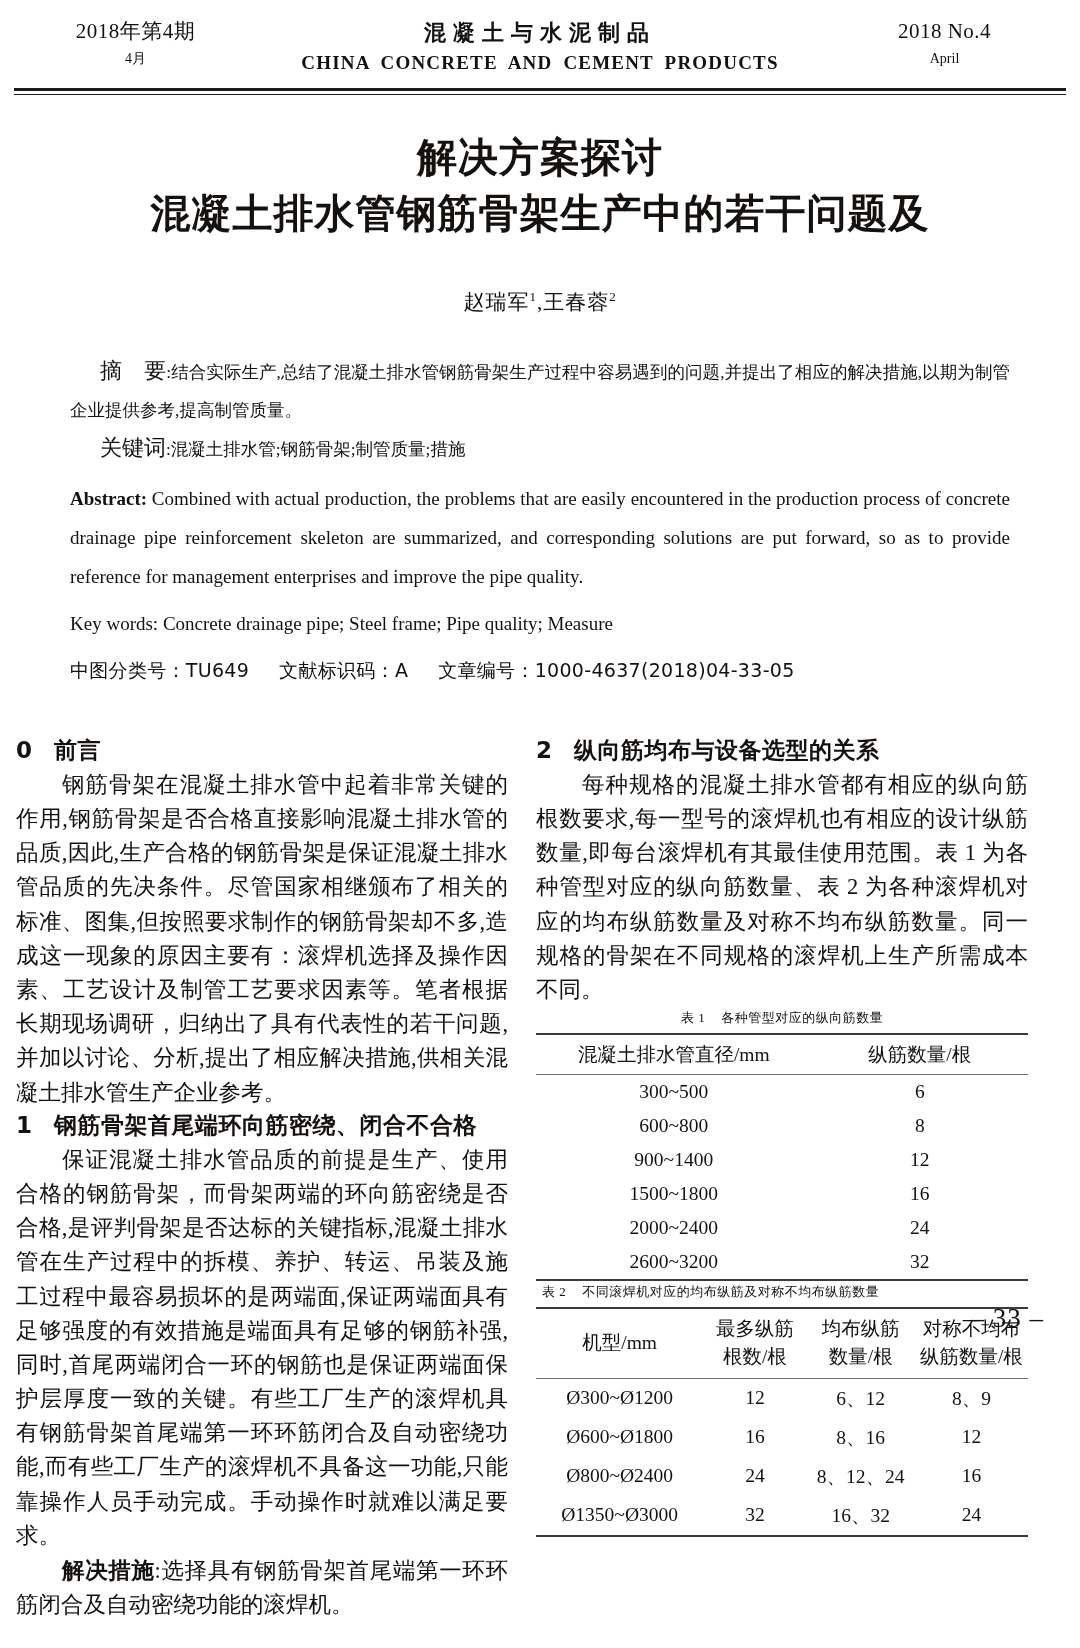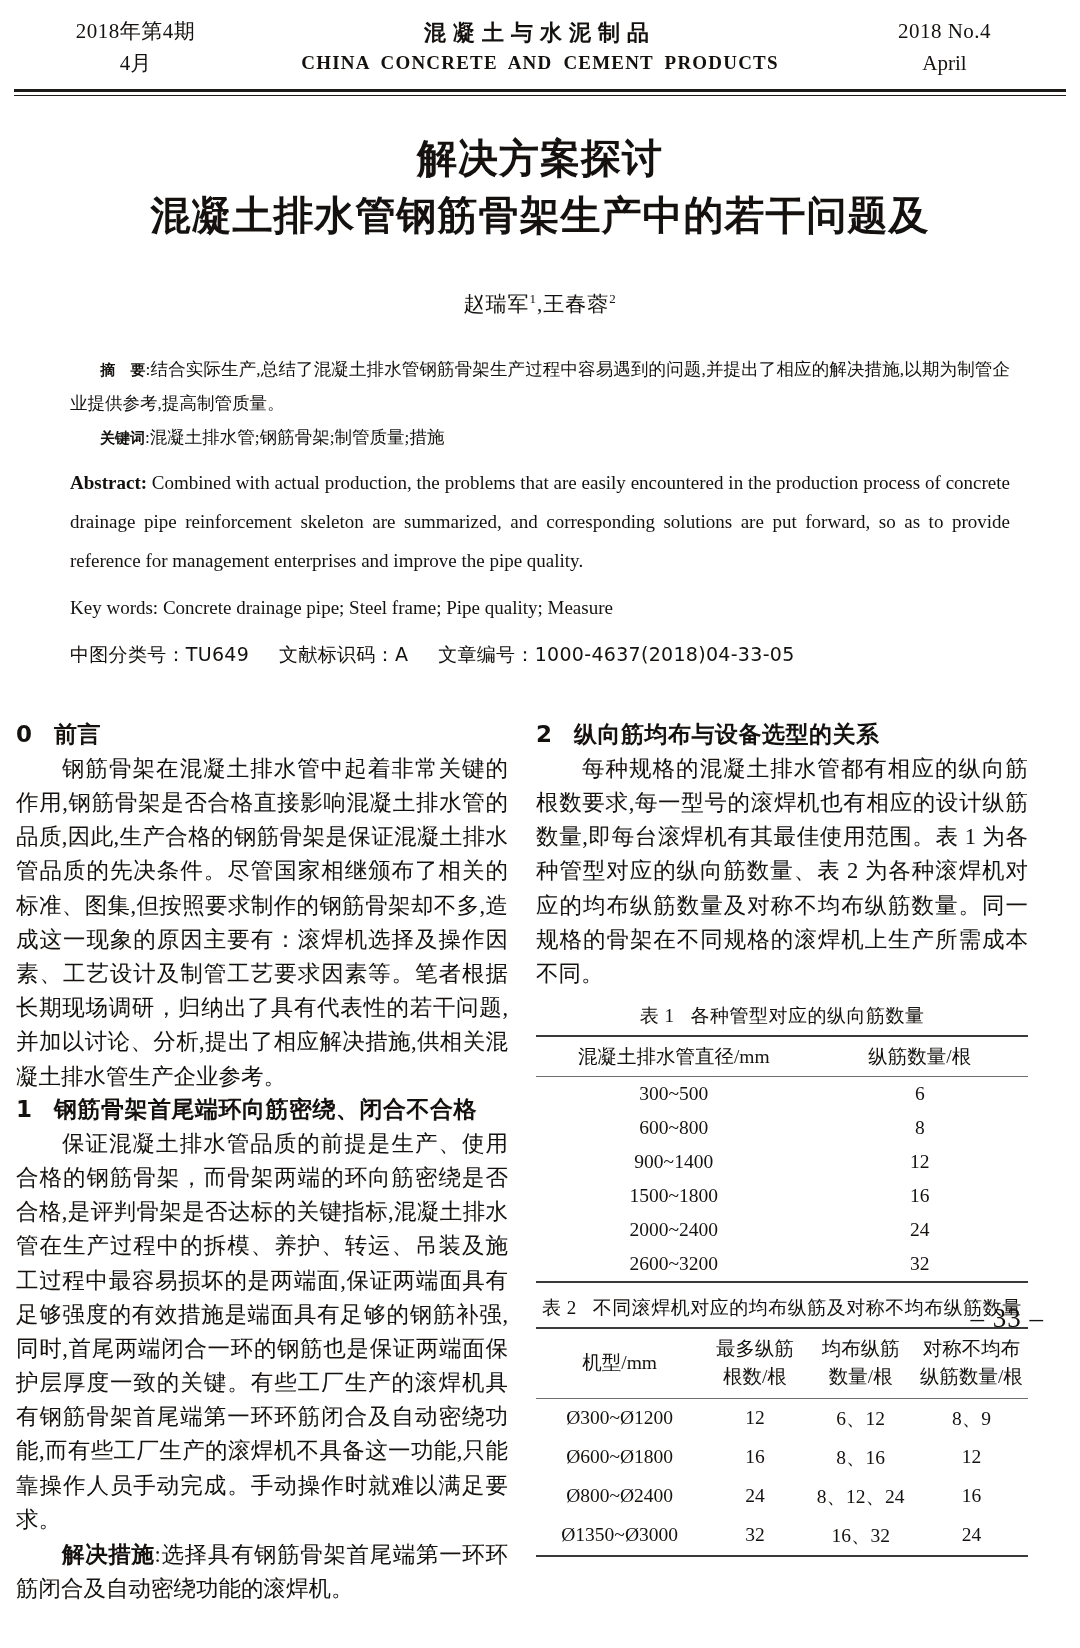--- a/index.html
+++ b/index.html
@@ -16,21 +16,21 @@
   
   .runhead {
     display:flex; align-items:flex-start; justify-content:space-between;
     padding:16px 18px 0 18px;
   }
   .rh-col { text-align:center; line-height:1.5; }
   .rh-left  { width:235px; }
   .rh-right { width:235px; }
   .rh-center{ flex:1; }
   .rh-l1 { font-size:21px; letter-spacing:0.5px; white-space:nowrap; }
-  .rh-l2 { font-size:21px; }
+  .rh-l2 { font-size:14px; }
   .rh-cn  { font-size:22px; letter-spacing:7px; font-weight:600; }
   .rh-en  { font-size:19px; letter-spacing:1.2px; word-spacing:5px; font-weight:600;
             font-family:"Liberation Serif",serif; }
   .rule-wrap { margin:10px 14px 0 14px; }
   .rule-thick { height:3px; background:#1d1a18; }
   .rule-thin  { height:1px; background:#1d1a18; margin-top:3px; }
 
   
   .title {
     text-align:center; font-size:40px; font-weight:700; line-height:1.42;
@@ -42,21 +42,21 @@
     font-family:"Liberation Serif",serif;
   }
   .authors sup { font-size:13px; vertical-align:super; }
   .affil {
     text-align:center; margin-top:14px; font-size:20px; line-height:1.75;
     padding:0 80px;
   }
 
   
   .absblock { margin:34px 70px 0 70px; font-size:17.5px; line-height:1.95; text-align:justify; }
-  .absblock .lbl { font-weight:700; font-size:15px; }
+  .absblock .lbl { font-weight:400; font-size:22px; }
   .abs-cn { text-indent:0; }
   .abs-cn .ind { display:inline-block; width:30px; }
   .abs-en { margin-top:10px; font-size:19px; line-height:2.05; text-align:justify; }
   .abs-en .lbl-en { font-weight:700; }
   .kw-en { margin-top:8px; font-size:19px; }
   .clsline { margin-top:10px; font-size:19px; letter-spacing:0.3px;
              font-family:"DejaVu Sans","Liberation Sans",sans-serif; }
   .clsline .gap { display:inline-block; width:30px; }
 
   
@@ -70,21 +70,21 @@
   .sec-h .num { display:inline-block; width:38px; }
   p.body {
     margin:0; font-size:22.5px; line-height:1.52; text-align:justify;
     text-justify:inter-ideograph; text-indent:46px; letter-spacing:0px;
   }
   p.body.cont { text-indent:46px; }
   .bold-lead { font-weight:700; font-family:"DejaVu Sans","Liberation Sans",sans-serif; }
 
   
   .tbl-cap {
-    text-align:center; font-size:19px; margin:12px 0 6px 0; letter-spacing:0.5px;
+    text-align:center; font-size:13px; margin:2px 0 6px 0; letter-spacing:0.5px;
   }
   .tbl-cap .capgap { display:inline-block; width:16px; }
   .tbl-cap.left { text-align:left; padding-left:6px; }
   table.dtl {
     width:100%; border-collapse:collapse; font-size:19.5px;
   }
   table.dtl th, table.dtl td {
     text-align:center; padding:6px 2px; font-weight:400;
   }
   table.dtl thead th { border-top:2px solid #3a3a3a; border-bottom:1px solid #6f6f6f; }

